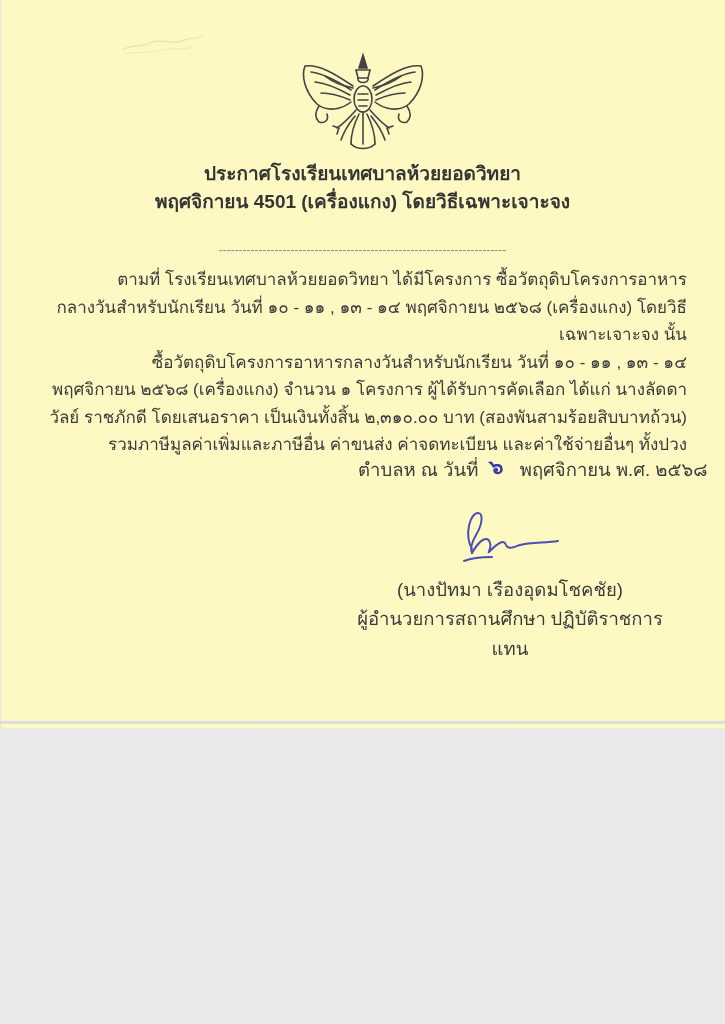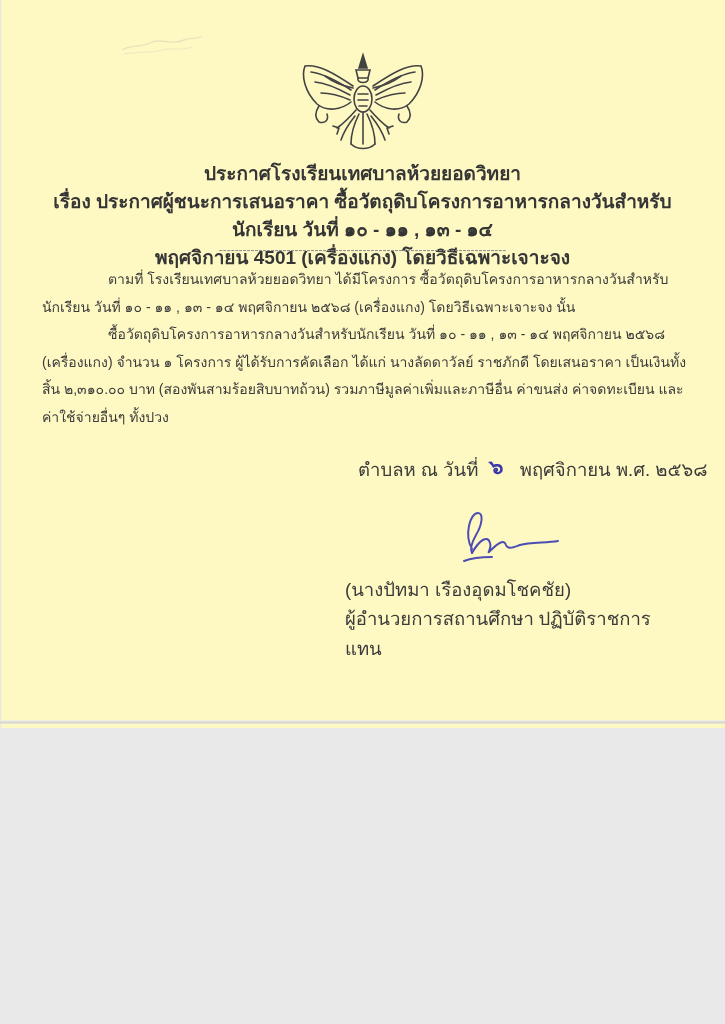--- a/index.html
+++ b/index.html
@@ -33,40 +33,40 @@
     position:absolute;left:40px;right:40px;top:160px;
     text-align:center;font-weight:bold;font-size:19px;line-height:28px;color:#353535;
   }
   .divider{
     position:absolute;left:0;right:0;top:243px;
     text-align:center;font-size:12px;letter-spacing:0;color:#8a8a8a;
     white-space:nowrap;overflow:hidden;
   }
   .divider span{display:inline-block;max-width:300px;overflow:hidden;white-space:nowrap;}
   .body-block{
-    position:absolute;left:42px;right:26px;top:266px;
-    font-size:14px;line-height:27.5px;color:#3b3b3b;
-    text-align:left;
+    position:absolute;left:42px;right:38px;top:266px;
+    font-size:17px;line-height:27.5px;color:#3b3b3b;
+    text-align:right;
   }
   .body-block p{margin:0;text-indent:66px;}
   .announce-line{
     position:absolute;left:358px;top:452px;
     font-size:18.5px;color:#3b3b3b;white-space:nowrap;
   }
   .pen-day{
     display:inline-block;
     color:#3939ac;
     font-size:21px;
     margin:0 16px 0 12px;
     transform:rotate(-10deg) translateY(-2px);
     font-weight:bold;
   }
   .sig-block{
     position:absolute;left:345px;top:505px;width:330px;
-    text-align:left;font-size:18.5px;line-height:29px;color:#3b3b3b;
+    text-align:center;font-size:18.5px;line-height:29px;color:#3b3b3b;
   }
   .sig-scribble{display:block;margin:0 auto 4px auto;width:120px;height:66px;}
   .sig-name{margin-top:0;}
   .sig-pos{line-height:30px;font-family:Liberation Serif, serif;}
   .speck{
     position:absolute;left:342px;top:966px;width:12px;height:4px;opacity:.6;
   }
   .speck i{position:absolute;background:#9a9a9a;border-radius:50%;}
   .speck i:nth-child(1){left:0;top:1px;width:3px;height:2px;}
   .speck i:nth-child(2){left:7px;top:0;width:2px;height:3px;}
@@ -119,21 +119,20 @@
         <path d="M56,92 C62,98 74,98 80,92"></path>
 
         <path d="M24,54 C20,60 20,66 24,70 C30,72 34,68 32,62"></path>
         <path d="M112,54 C116,60 116,66 112,70 C106,72 102,68 104,62"></path>
       </g>
     </svg>
   </div>
 
   <div class="title-block">
     <div>ประกาศโรงเรียนเทศบาลห้วยยอดวิทยา</div>
-    <div>เรื่อง ประกาศผู้ชนะการเสนอราคา ซื้อวัตถุดิบโครงการอาหารกลางวันสำหรับนักเรียน วันที่ ๑๐ - ๑๑ , ๑๓ - ๑๔</div>
     <div>พฤศจิกายน 4501 (เครื่องแกง) โดยวิธีเฉพาะเจาะจง</div>
   </div>
 
   <div class="divider">
     <span>------------------------------------------------------------------------</span>
   </div>
 
   <div class="body-block">
     <p>ตามที่ โรงเรียนเทศบาลห้วยยอดวิทยา ได้มีโครงการ ซื้อวัตถุดิบโครงการอาหารกลางวันสำหรับนักเรียน วันที่ ๑๐ - ๑๑ , ๑๓ - ๑๔ พฤศจิกายน ๒๕๖๘ (เครื่องแกง) โดยวิธีเฉพาะเจาะจง  นั้น</p>
     <p>ซื้อวัตถุดิบโครงการอาหารกลางวันสำหรับนักเรียน วันที่ ๑๐ - ๑๑ , ๑๓ - ๑๔ พฤศจิกายน ๒๕๖๘ (เครื่องแกง) จำนวน ๑ โครงการ ผู้ได้รับการคัดเลือก ได้แก่ นางลัดดาวัลย์ ราชภักดี โดยเสนอราคา เป็นเงินทั้งสิ้น ๒,๓๑๐.๐๐ บาท (สองพันสามร้อยสิบบาทถ้วน) รวมภาษีมูลค่าเพิ่มและภาษีอื่น ค่าขนส่ง ค่าจดทะเบียน และค่าใช้จ่ายอื่นๆ ทั้งปวง</p>

